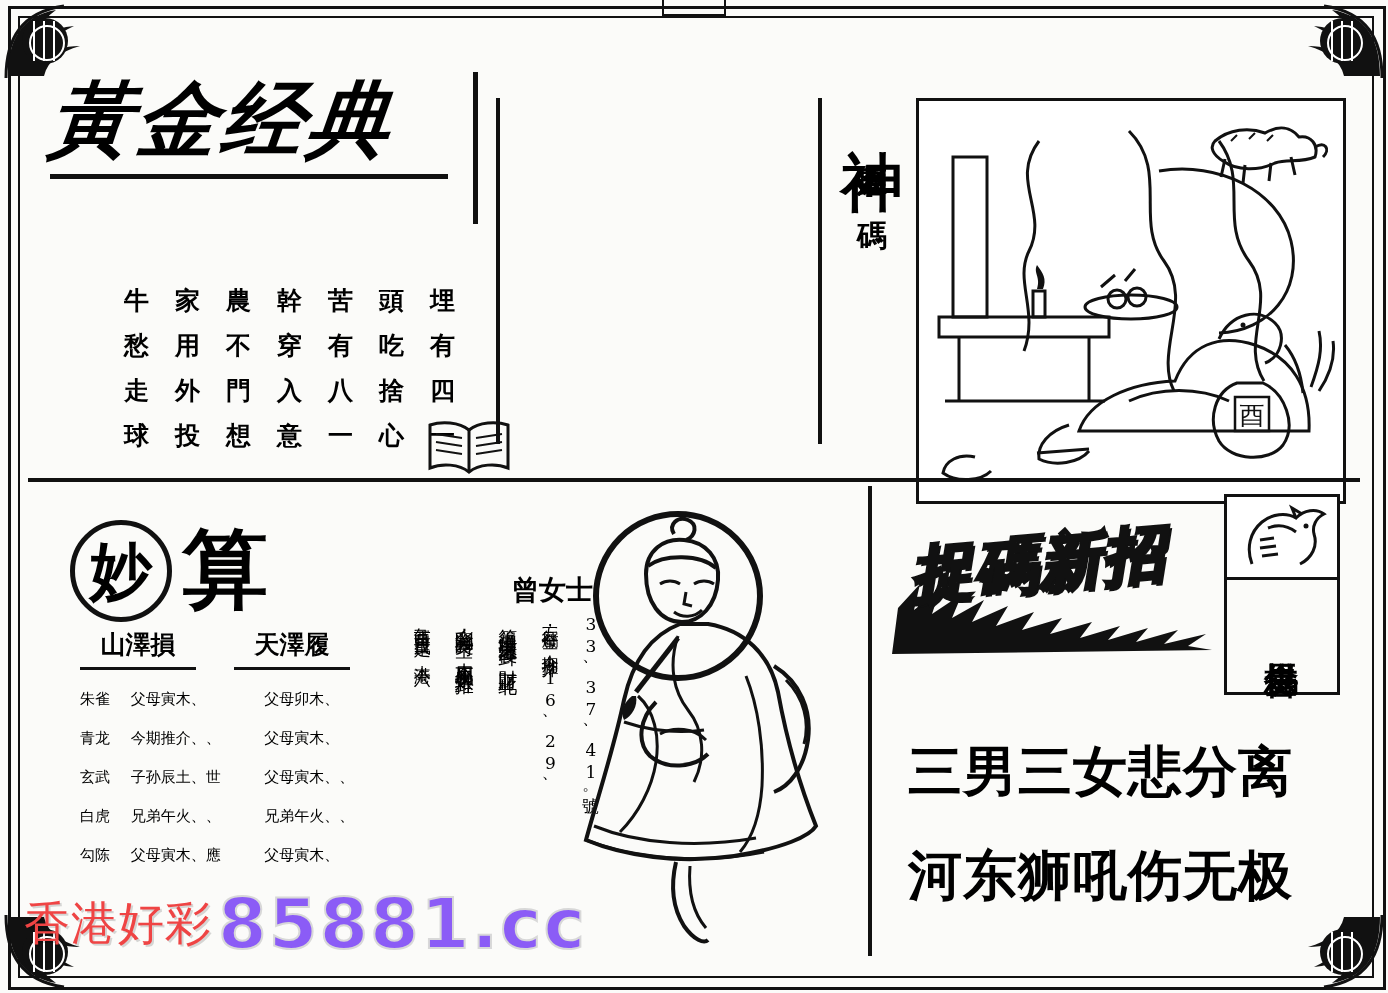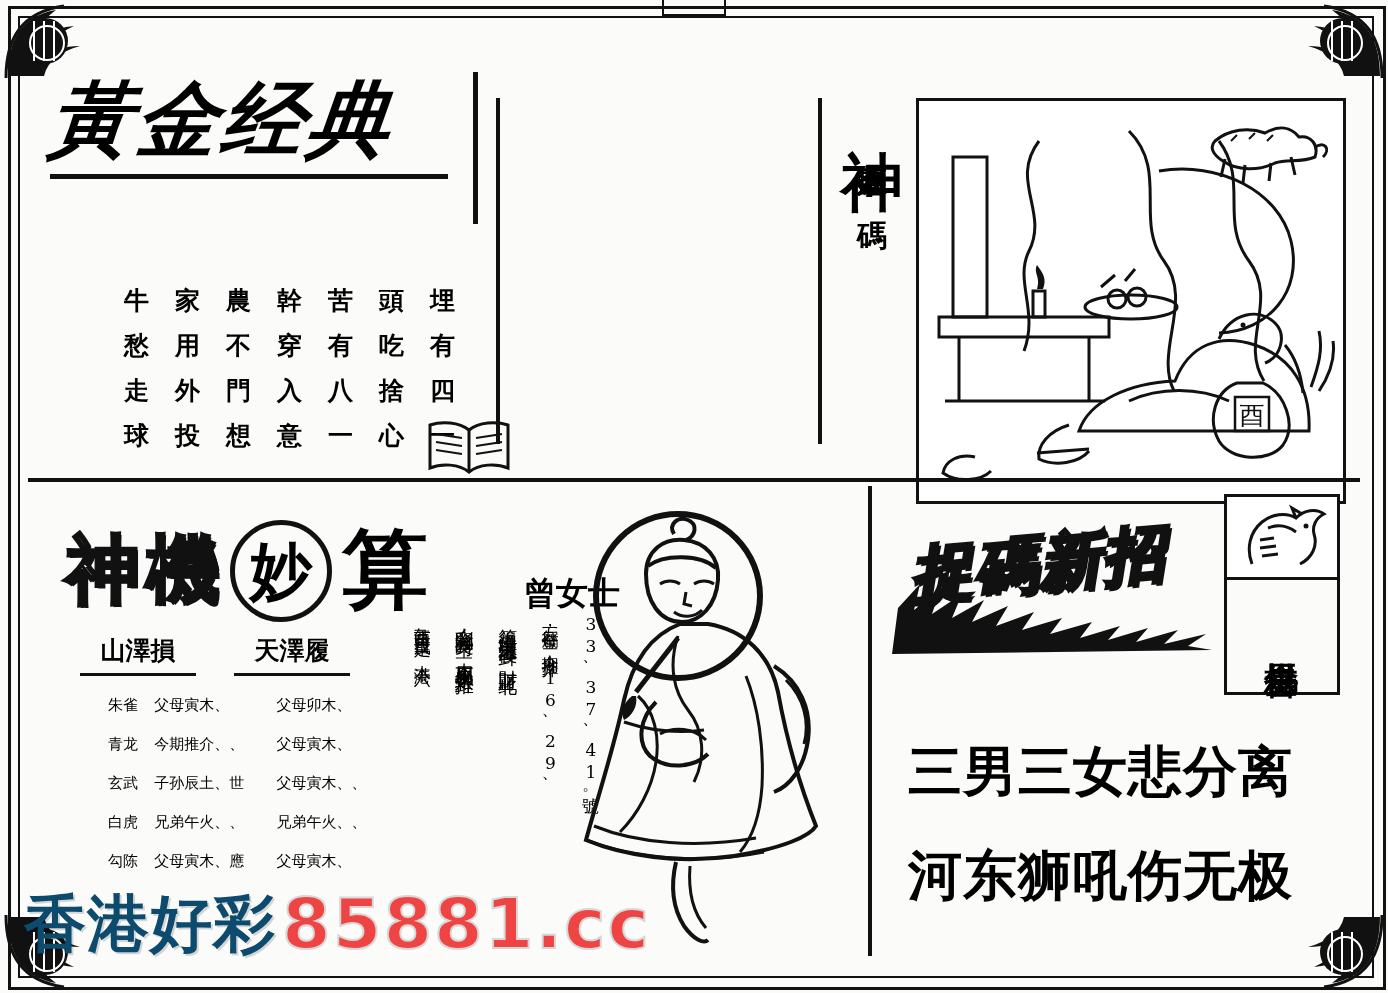--- a/index.html
+++ b/index.html
@@ -69,29 +69,29 @@
   .bot-band{position:absolute;left:0;top:460px;width:1332px;height:478px;}
   .dv3{left:840px;top:0px;width:4px;height:470px;}
 
   
   .shenji{position:absolute;left:38px;top:26px;display:flex;align-items:center;}
   .sj-outline{font-family:"DejaVu Serif","Liberation Serif",serif;font-size:74px;font-weight:bold;letter-spacing:6px;
               color:#fff;-webkit-text-stroke:3px #111;text-shadow:2px 2px 0 #111;}
   .sj-circ{width:92px;height:92px;border:5px solid #111;border-radius:50%;display:flex;align-items:center;justify-content:center;
            font-family:"DejaVu Serif","Liberation Serif",serif;font-size:62px;font-weight:bold;margin-left:4px;}
   .sj-solid{font-family:"DejaVu Serif","Liberation Serif",serif;font-size:86px;font-weight:bold;margin-left:10px;}
-  .sj-author{position:absolute;left:496px;top:86px;font-family:"DejaVu Serif","Liberation Serif",serif;font-size:32px;font-weight:bold;}
-
-  
-  .hex{position:absolute;left:52px;top:148px;width:300px;font-family:"DejaVu Serif","Liberation Serif",serif;}
+  .sj-author{position:absolute;left:484px;top:86px;font-family:"DejaVu Serif","Liberation Serif",serif;font-size:27px;font-weight:bold;}
+
+  
+  .hex{position:absolute;left:52px;top:142px;width:300px;font-family:"DejaVu Serif","Liberation Serif",serif;}
   .hex-head{display:flex;gap:38px;font-size:25px;font-weight:bold;}
   .hex-head span{width:116px;text-align:center;}
   .hex-rules{display:flex;gap:38px;margin-top:6px;}
   .hex-rules i{display:block;width:116px;height:3px;background:#111;}
-  .hex-row{display:flex;align-items:center;margin-top:20px;font-size:15px;margin-left:28px;}
+  .hex-row{display:flex;align-items:center;margin-top:20px;font-size:15px;}
   .hex-lbl{width:48px;}
   .hex-c1{width:116px;margin-left:8px;}
   .hex-c2{width:130px;margin-left:30px;}
 
   
   .vcols{position:absolute;left:372px;top:128px;display:flex;flex-direction:row-reverse;gap:16px;}
   .vcol{writing-mode:vertical-rl;text-orientation:upright;font-family:"DejaVu Serif","Liberation Serif",serif;
         font-size:19px;line-height:1.45;letter-spacing:2px;height:300px;}
   .vcol.small{font-size:17px;}
 
@@ -109,23 +109,23 @@
   .stamp-top{width:110px;height:80px;border:3px solid #111;display:flex;align-items:center;justify-content:center;background:#fff;}
   .stamp-bot{width:110px;height:112px;border:3px solid #111;border-top:none;display:flex;align-items:center;justify-content:center;
              font-family:"DejaVu Serif","Liberation Serif",serif;font-size:34px;font-weight:bold;line-height:1.0;}
   .stamp-bot span{writing-mode:vertical-rl;text-orientation:upright;}
 
   .slogan{position:absolute;left:880px;top:218px;width:430px;font-family:"DejaVu Serif","Liberation Serif",serif;}
   .slogan div{font-size:54px;font-weight:bold;letter-spacing:1px;line-height:1.35;white-space:nowrap;margin-top:31px;}
 
   
   .watermark{position:absolute;left:24px;top:886px;width:1340px;height:76px;z-index:40;display:flex;align-items:center;}
-  .wm-red{font-family:"DejaVu Sans","Liberation Sans",sans-serif;font-size:62px;font-weight:bold;color:#0c4a6e;
+  .wm-red{font-family:"DejaVu Sans","Liberation Sans",sans-serif;font-size:46px;font-weight:normal;color:#ef4444;
           letter-spacing:1px;text-shadow:2px 2px 0 rgba(0,0,0,.15);}
-  .wm-white{font-family:"DejaVu Sans","Liberation Sans",sans-serif;font-size:70px;font-weight:bold;color:#ef4444;
+  .wm-white{font-family:"DejaVu Sans","Liberation Sans",sans-serif;font-size:70px;font-weight:bold;color:#8b5cf6;
             -webkit-text-stroke:2px #d8d8d8;letter-spacing:2px;margin-left:6px;}
 </style>
 </head>
 <body>
 
 <div class="page">
 
   <div class="frame-outer"></div>
   <div class="frame-inner"></div>
   <div class="topnotch"></div>
@@ -276,21 +276,20 @@
         </svg>
       </div>
     </div>
 
     <div class="hrule"></div>
 
     <div class="bot-band">
       <div class="divider-v dv3"></div>
 
       <div class="shenji">
-        <div class="sj-outline">神機</div>
         <div class="sj-circ">妙</div>
         <div class="sj-solid">算</div>
       </div>
       <div class="sj-author">曾女士</div>
 
       <div class="hex">
         <div class="hex-head">
           <span>山澤損</span>
           <span>天澤履</span>
         </div>

